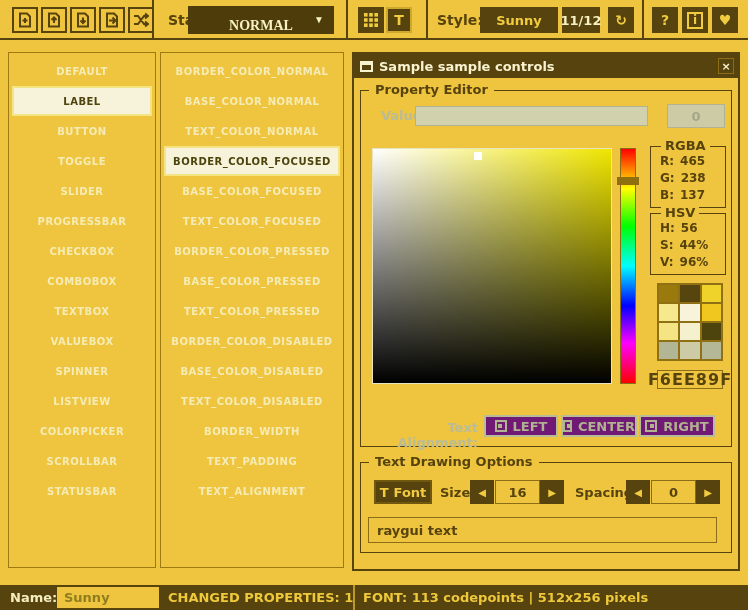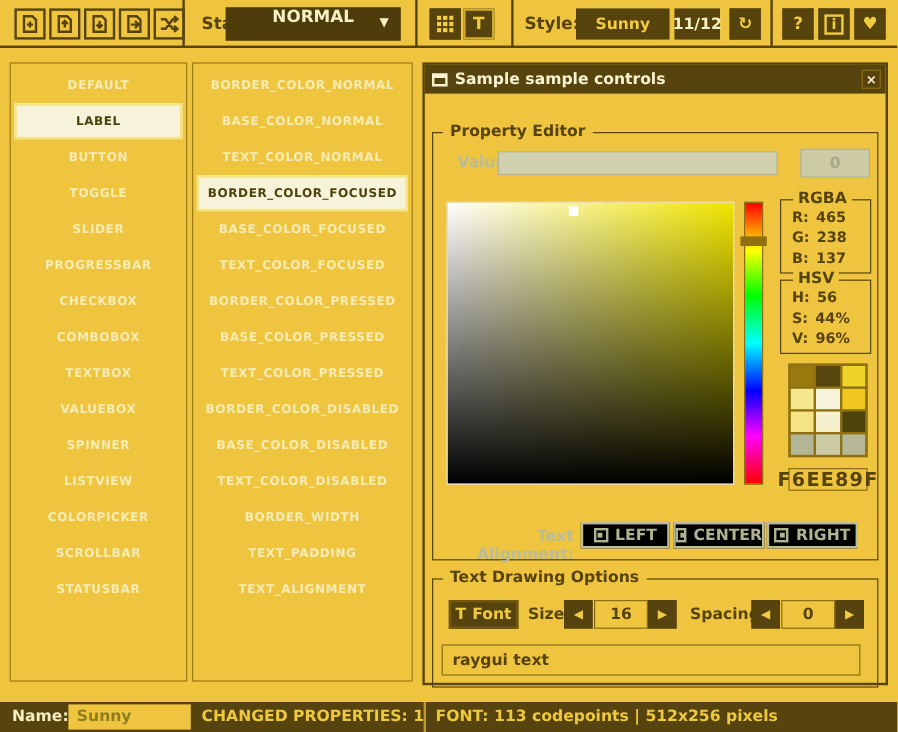--- a/index.html
+++ b/index.html
@@ -14,21 +14,21 @@
 
   
   .toolbar { position:absolute; left:0; top:0; width:748px; height:40px; border-bottom:2px solid #57430D; }
   .tsep { position:absolute; top:0; width:2px; height:40px; background:#57430D; }
   .tb { position:absolute; top:7px; width:26px; height:26px; display:flex; align-items:center; justify-content:center; cursor:pointer; }
   .tb-light { background:#EFC43F; border:2px solid #57430D; color:#57430D; }
   .tb-dark  { background:#57430D; border:2px solid #57430D; color:#F2CC40; font-size:14px; }
   .tb-active { border:2px solid #CFA92F; }
   .tlabel { position:absolute; top:12px; color:#57430D; font-size:14px; }
   .dropdown { position:absolute; left:188px; top:6px; width:146px; height:28px; background:#4E3D0A;
-    color:#F7F0C2; font-size:14px; display:flex; align-items:flex-start; justify-content:center; cursor:pointer; }
+    color:#F7F0C2; font-size:14px; display:flex; align-items:flex-end; justify-content:center; cursor:pointer;font-family:Liberation Serif, serif; }
   .dd-arrow { position:absolute; right:10px; top:8px; font-size:10px; color:#F7F0C2; }
   .tb-style { position:absolute; top:7px; height:26px; background:#57430D; color:#F2CC40;
     display:flex; align-items:center; justify-content:center; font-size:13px; }
   .tb-vlabel { color:#F7F0C2; }
 
   
   .listbox { position:absolute; top:52px; height:516px; border:1px solid #9D7B12; padding-top:3px; }
   #controls-list { left:8px; width:148px; }
   #props-list { left:160px; width:184px; }
   .list-item { height:30px; margin:0 3px; display:flex; align-items:center; justify-content:center;
@@ -36,21 +36,21 @@
   .list-item.selected { background:#F7F3DA; border:2px solid #F4E483; color:#4D430D; }
 
   
   .window { position:absolute; left:352px; top:52px; width:388px; height:519px; border:2px solid #57430D; }
   .titlebar { position:absolute; left:0; top:0; width:384px; height:24px; background:#57430D;
     color:#F9F2CF; display:flex; align-items:center; gap:6px; padding-left:6px; font-size:13px; }
   .win-icon { width:13px; height:11px; border:2px solid #F9F2CF; border-top-width:4px; }
   .close-btn { position:absolute; right:4px; top:4px; width:16px; height:16px; border:1px solid #8A6D16;
     color:#F9F2CF; display:flex; align-items:center; justify-content:center; font-size:11px; cursor:pointer; }
 
-  .groupbox { position:absolute; border:1px solid #57430D;margin-top:20px; }
+  .groupbox { position:absolute; border:1px solid #57430D; }
   .gb-title { position:absolute; top:-9px; left:8px; background:#EFC43F; padding:0 6px;
     color:#57430D; font-size:13px; white-space:nowrap; }
   .gb-pe  { left:6px; top:36px;  width:372px; height:357px; }
   .gb-tdo { left:6px; top:408px; width:372px; height:91px; }
 
   
   .dis-label { color:#B9BC99; font-size:13px; }
   .slider-dis { position:absolute; left:54px; top:15px; width:233px; height:20px;
     background:#D2D1AE; border:1px solid #B1B291; }
   .valuebox-dis { position:absolute; left:306px; top:13px; width:58px; height:24px;
@@ -71,21 +71,21 @@
   .cv-row { display:flex; gap:6px; color:#57430D; font-size:12px; line-height:17px; }
 
   .palette { position:absolute; left:296px; top:192px; width:66px; height:78px;
     background:#8F7012; border:2px solid #8F7012; display:grid;
     grid-template-columns:repeat(3,1fr); grid-template-rows:repeat(4,1fr); gap:2px; }
   .palette div { cursor:pointer; }
   .hexbox { position:absolute; left:296px; top:279px; width:66px; height:19px; border:1px solid #8A6D16;
     color:#57430D; font-size:16px; letter-spacing:1px; display:flex; align-items:center; justify-content:center; cursor:text; }
 
   .align-label { position:absolute; left:19px; top:329px; width:98px; text-align:right; }
-  .align-btn { position:absolute; top:324px; height:22px; background:#000000; border:2px solid #B9BC99;
+  .align-btn { position:absolute; top:324px; height:22px; background:#701a75; border:2px solid #B9BC99;
     color:#B0B38F; font-size:13px; display:flex; align-items:center; justify-content:center; gap:6px; }
   .al-icon { width:12px; height:12px; border:2px solid #B0B38F; position:relative; }
   .al-icon::after { content:""; position:absolute; top:2px; width:4px; height:4px; background:#B0B38F; }
   .al-left::after { left:1px; } .al-center::after { left:2px; } .al-right::after { right:1px; }
 
   
   .font-btn { position:absolute; left:13px; top:17px; width:58px; height:24px; background:#57430D;
     border:2px solid #70590F; color:#F2CC40; font-size:13px; display:flex; align-items:center;
     justify-content:center; gap:5px; cursor:pointer; }
   .tdo-label { position:absolute; top:22px; color:#57430D; font-size:13px; }

